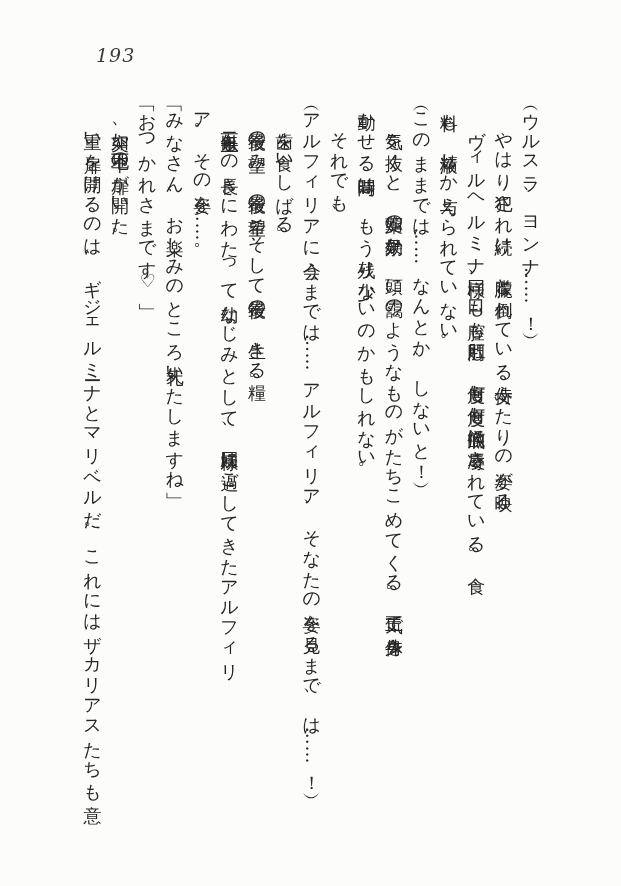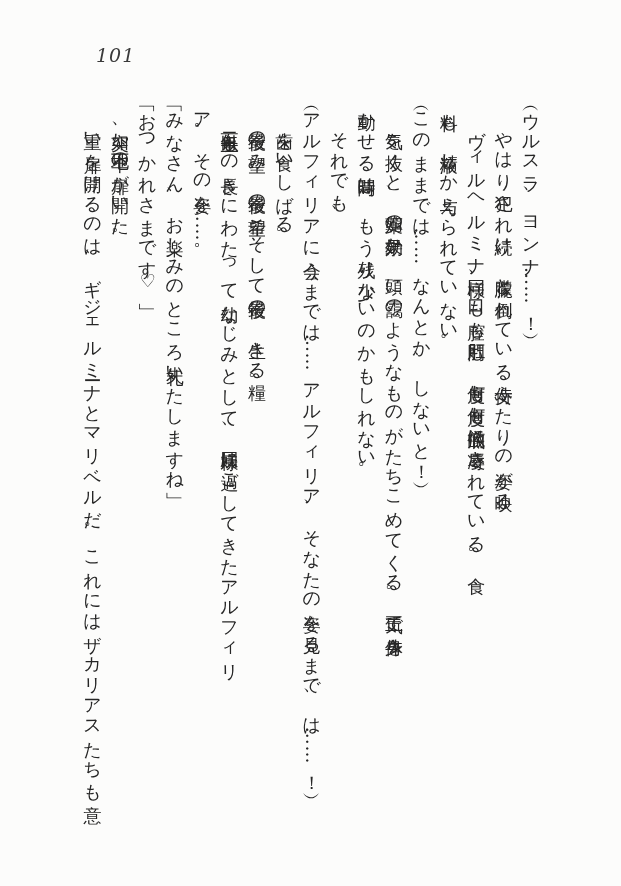--- a/index.html
+++ b/index.html
@@ -44,21 +44,21 @@
     margin: 0;
     padding: 0;
     white-space: nowrap;
   }
 </style>
 </head>
 <body>
 
 <div class="page">
 
-  <div class="page-number">101</div>
+  <div class="page-number">193</div>
 
   <div class="text-block">
     <p>（ウルスラ、ヨンナ……！）</p>
     <p>　やはり犯され続け、朦朧と倒れている侍女ふたりの姿が映る。</p>
     <p>　ヴィルヘルミナ同様、口も膣も肛門も、何度も何度も徹底的に凌辱されている。食</p>
     <p>料も、精液しか与えられていない。</p>
     <p>（このままでは……なんとか、しないと！）</p>
     <p>　気を抜くと、媚薬の効果か、頭に靄のようなものがたちこめてくる。正気で身体を</p>
     <p>動かせる時間は、もう残り少ないのかもしれない。</p>
     <p>　それでも、</p>

